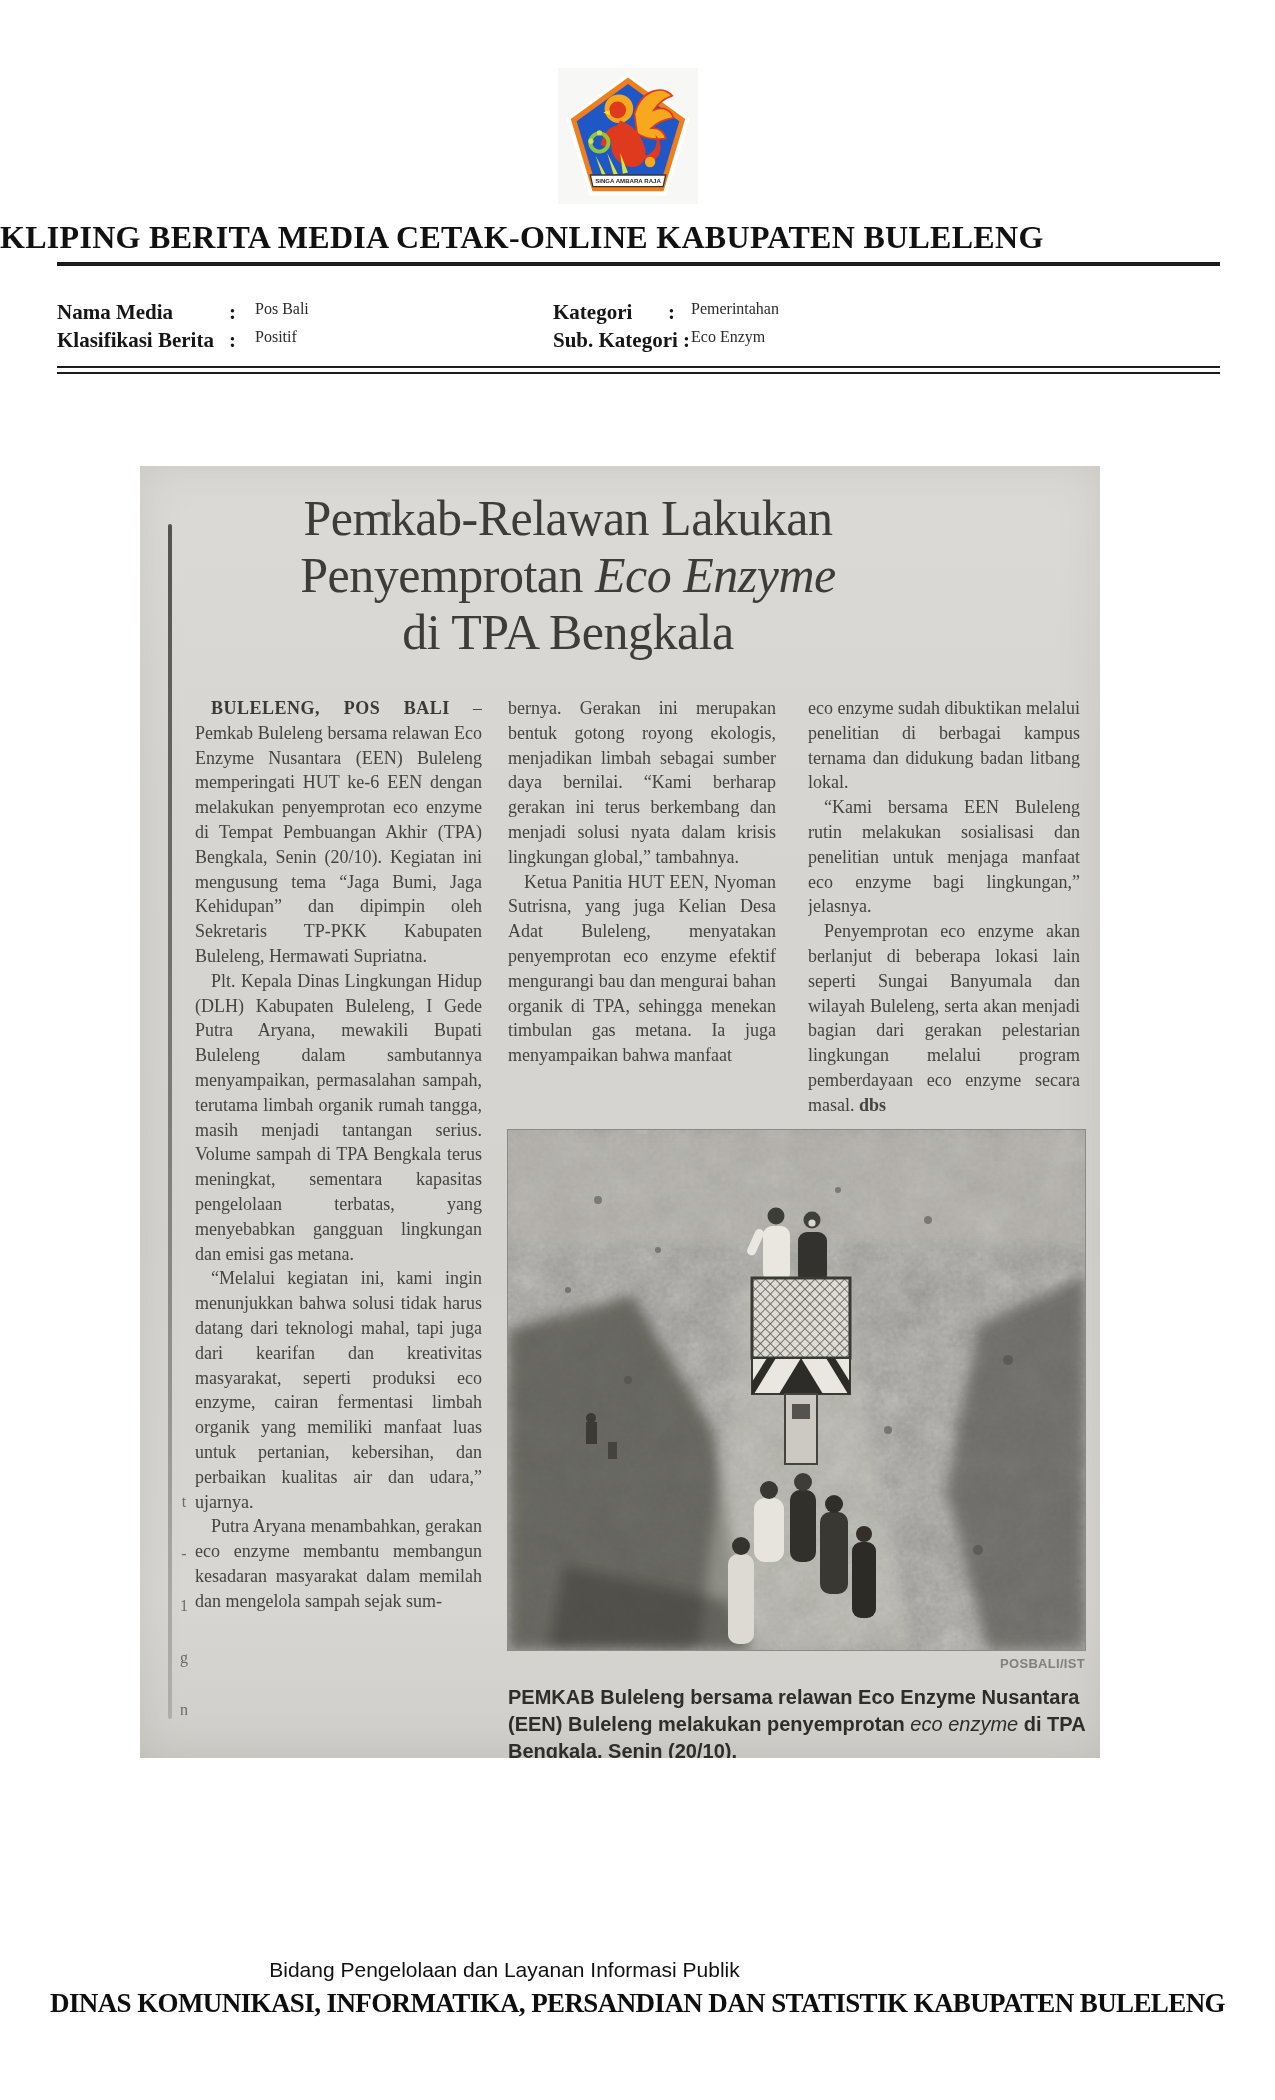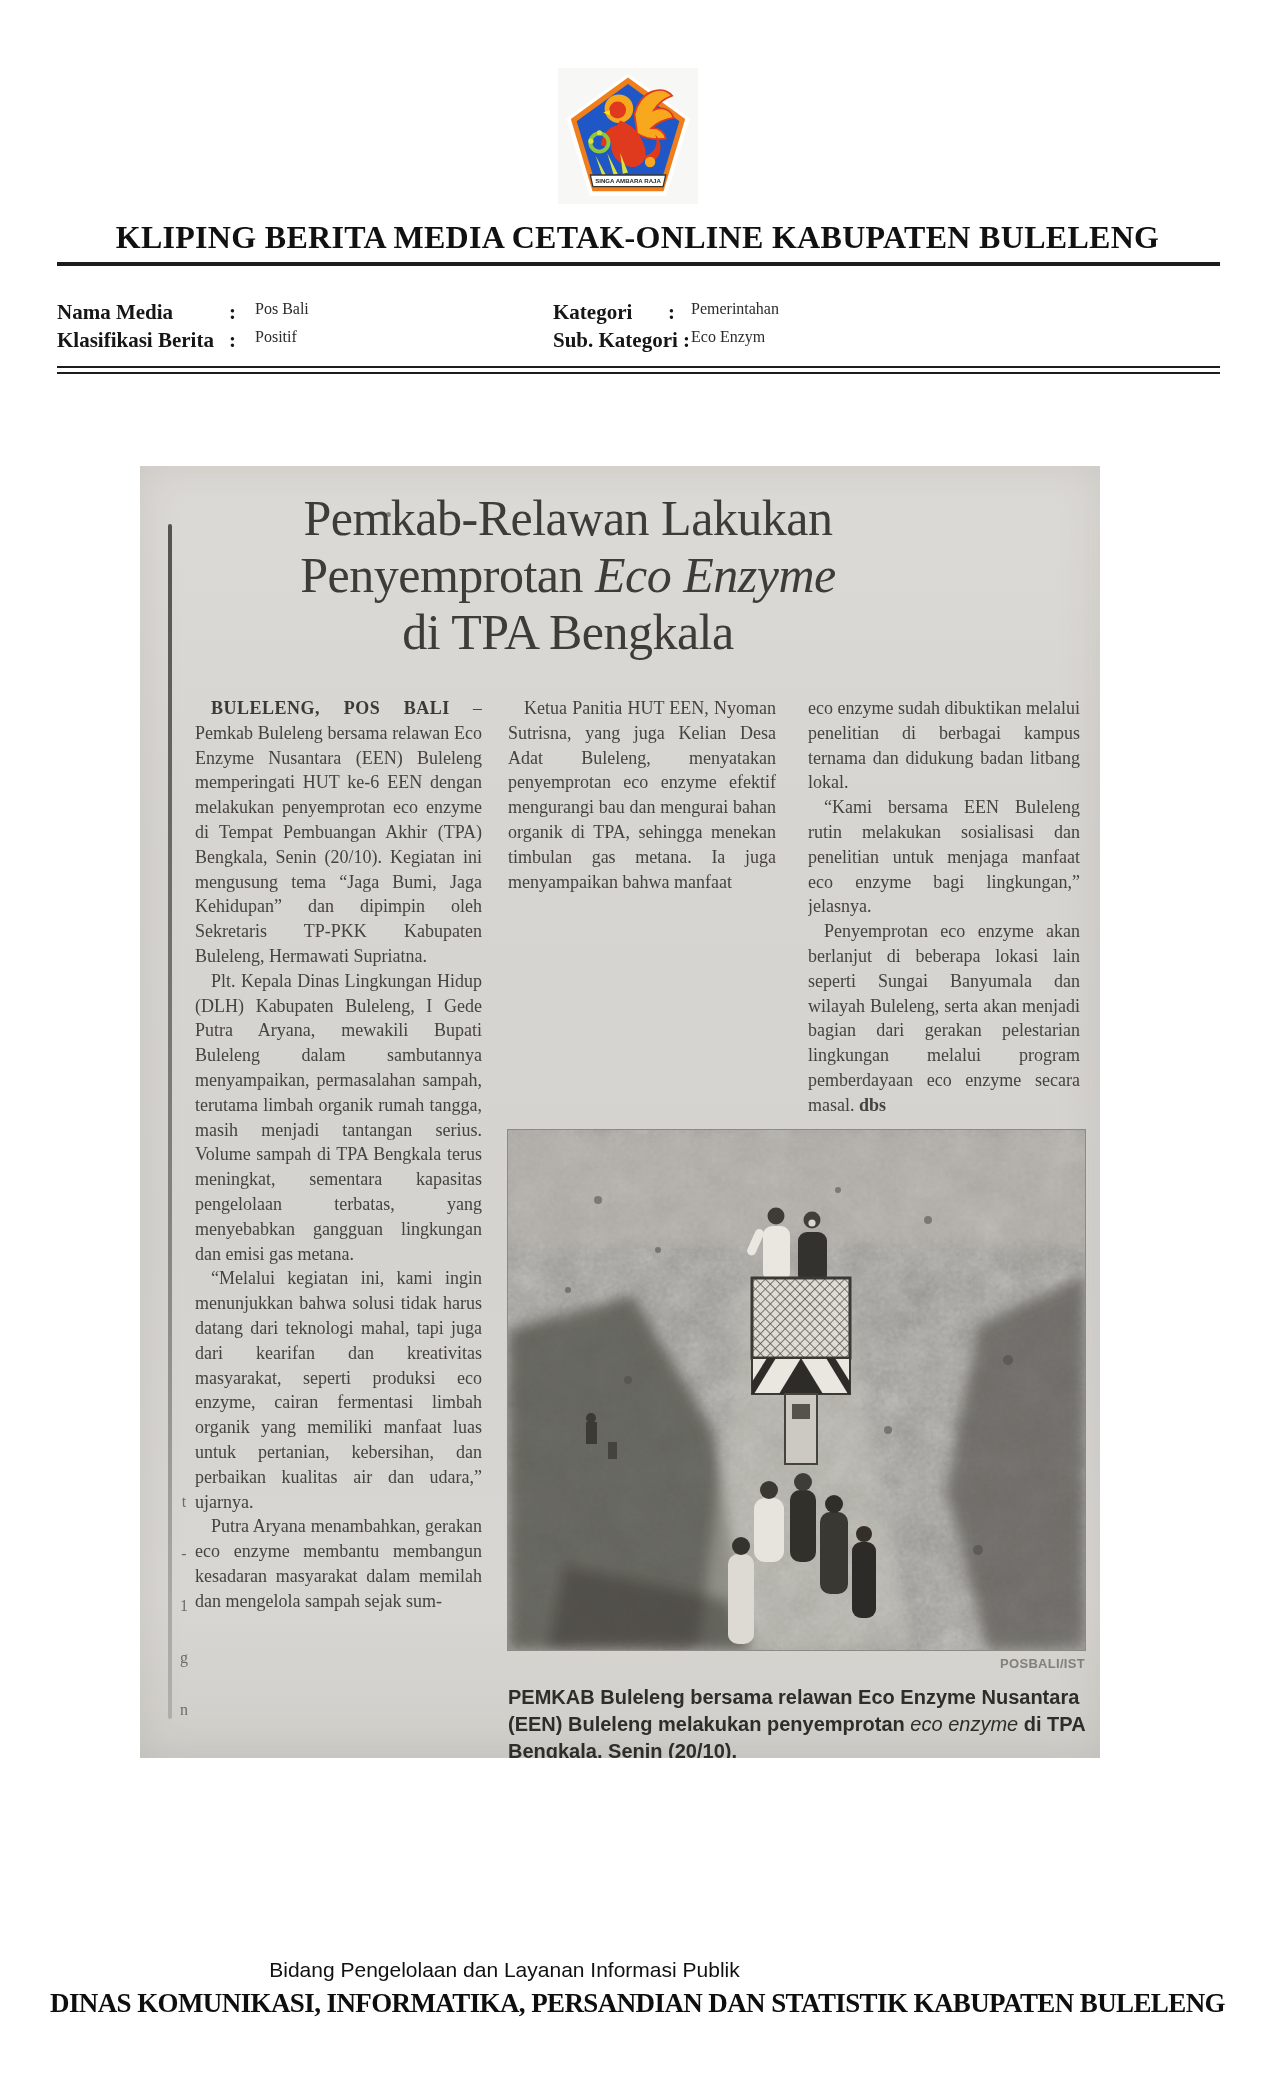--- a/index.html
+++ b/index.html
@@ -19,21 +19,20 @@
     position: absolute;
     left: 558px; top: 68px;
     width: 140px; height: 136px;
     background: #f7f7f5;
     display: flex; align-items: center; justify-content: center;
   }
   .page-title {
     position: absolute;
     left: 0; top: 219px;
     width: 1275px;
-    text-align: center;
     font-size: 32px;
     font-weight: 700;
     letter-spacing: 0.3px;
     color: #111111;
   }
   .rule-thick {
     position: absolute;
     left: 57px; top: 262px;
     width: 1163px; height: 4px;
     background: #1c1c1c;
@@ -237,20 +236,21 @@
     </h2>
 
     <div class="news-col col-1">
       <p><span class="dateline">BULELENG, POS BALI</span><span> – Pemkab Buleleng bersama relawan Eco Enzyme Nusantara (EEN) Buleleng memperingati HUT ke-6 EEN dengan melakukan penyemprotan eco enzyme di Tempat Pembuangan Akhir (TPA) Bengkala, Senin (20/10). Kegiatan ini mengusung tema “Jaga Bumi, Jaga Kehidupan” dan dipimpin oleh Sekretaris TP-PKK Kabupaten Buleleng, Hermawati Supriatna.</span></p>
       <p>Plt. Kepala Dinas Lingkungan Hidup (DLH) Kabupaten Buleleng, I Gede Putra Aryana, mewakili Bupati Buleleng dalam sambutannya menyampaikan, permasalahan sampah, terutama limbah organik rumah tangga, masih menjadi tantangan serius. Volume sampah di TPA Bengkala terus meningkat, sementara kapasitas pengelolaan terbatas, yang menyebabkan gangguan lingkungan dan emisi gas metana.</p>
       <p>“Melalui kegiatan ini, kami ingin menunjukkan bahwa solusi tidak harus datang dari teknologi mahal, tapi juga dari kearifan dan kreativitas masyarakat, seperti produksi eco enzyme, cairan fermentasi limbah organik yang memiliki manfaat luas untuk pertanian, kebersihan, dan perbaikan kualitas air dan udara,” ujarnya.</p>
       <p>Putra Aryana menambahkan, gerakan eco enzyme membantu membangun kesadaran masyarakat dalam memilah dan mengelola sampah sejak sum-</p>
     </div>
 
     <div class="news-col col-2">
+      <p class="noindent">bernya. Gerakan ini merupakan bentuk gotong royong ekologis, menjadikan limbah sebagai sumber daya bernilai. “Kami berharap gerakan ini terus berkembang dan menjadi solusi nyata dalam krisis lingkungan global,” tambahnya.</p>
       <p>Ketua Panitia HUT EEN, Nyoman Sutrisna, yang juga Kelian Desa Adat Buleleng, menyatakan penyemprotan eco enzyme efektif mengurangi bau dan mengurai bahan organik di TPA, sehingga menekan timbulan gas metana. Ia juga menyampaikan bahwa manfaat</p>
     </div>
 
     <div class="news-col col-3">
       <p class="noindent">eco enzyme sudah dibuktikan melalui penelitian di berbagai kampus ternama dan didukung badan litbang lokal.</p>
       <p>“Kami bersama EEN Buleleng rutin melakukan sosialisasi dan penelitian untuk menjaga manfaat eco enzyme bagi lingkungan,” jelasnya.</p>
       <p><span>Penyemprotan eco enzyme akan berlanjut di beberapa lokasi lain seperti Sungai Banyumala dan wilayah Buleleng, serta akan menjadi bagian dari gerakan pelestarian lingkungan melalui program pemberdayaan eco enzyme secara masal. </span><span class="tagline">dbs</span></p>
     </div>
 
     <div class="photo-frame">

